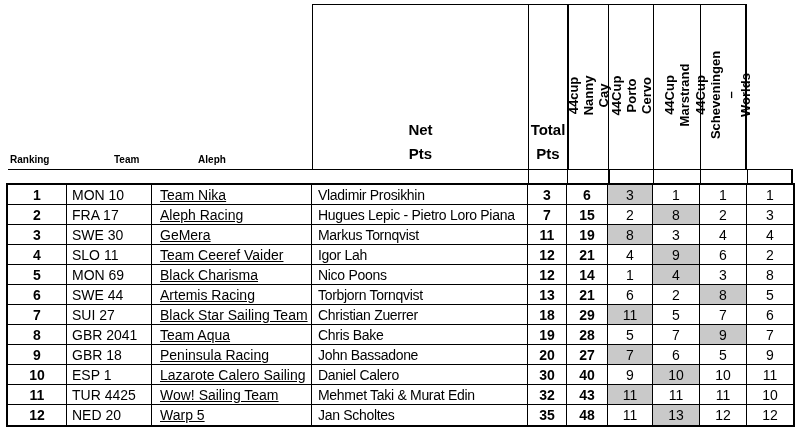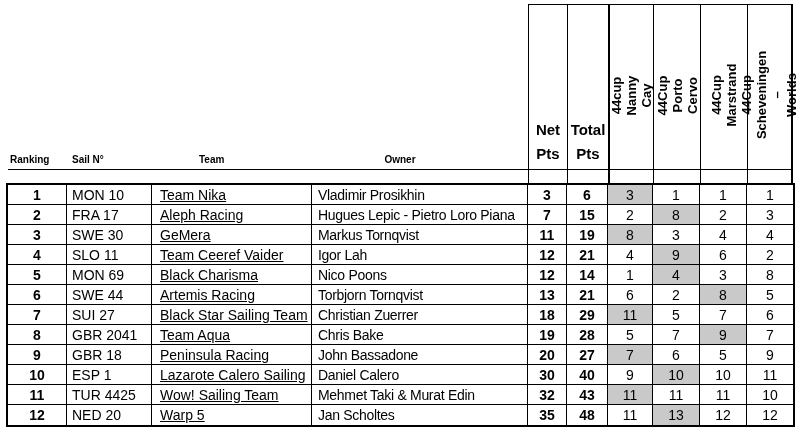--- a/index.html
+++ b/index.html
@@ -70,23 +70,22 @@
   .bc.lastrow { border-bottom:none; }
   .bc.discard { background:#c9c9c9; }
 </style>
 </head>
 <body>
 
 <div class="wrap">
 
   <div class="grid hgrid">
     <div class="hc lbl lbl-rank">Ranking</div>
-    <div class="hc lbl lbl-sail">Sail N°</div>
     <div class="hc lbl lbl-team">Team</div>
-    <div class="hc lbl lbl-owner">Owner</div>
+    <div class="hc lbl lbl-owner">Aleph</div>
     <div class="hc box pts">Net
 Pts</div>
     <div class="hc box pts">Total
 Pts</div>
     <div class="hc box ev first-ev">
         <span class="vert">44cup Nanny Cay</span>
       </div>
     <div class="hc box ev">
         <span class="vert">44Cup Porto Cervo</span>
       </div>

